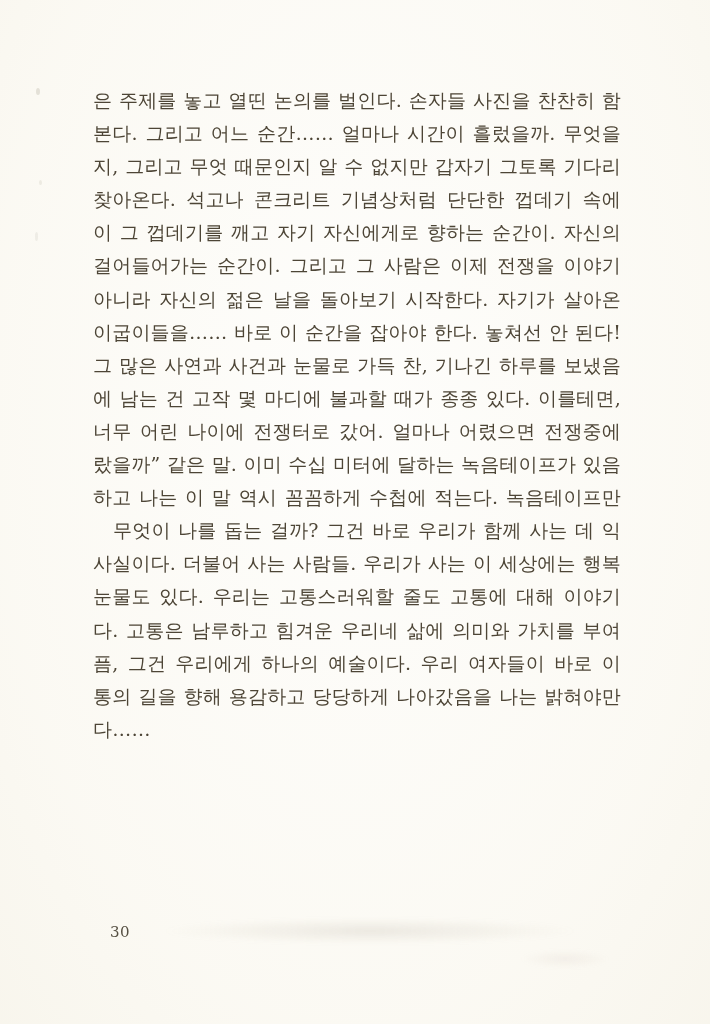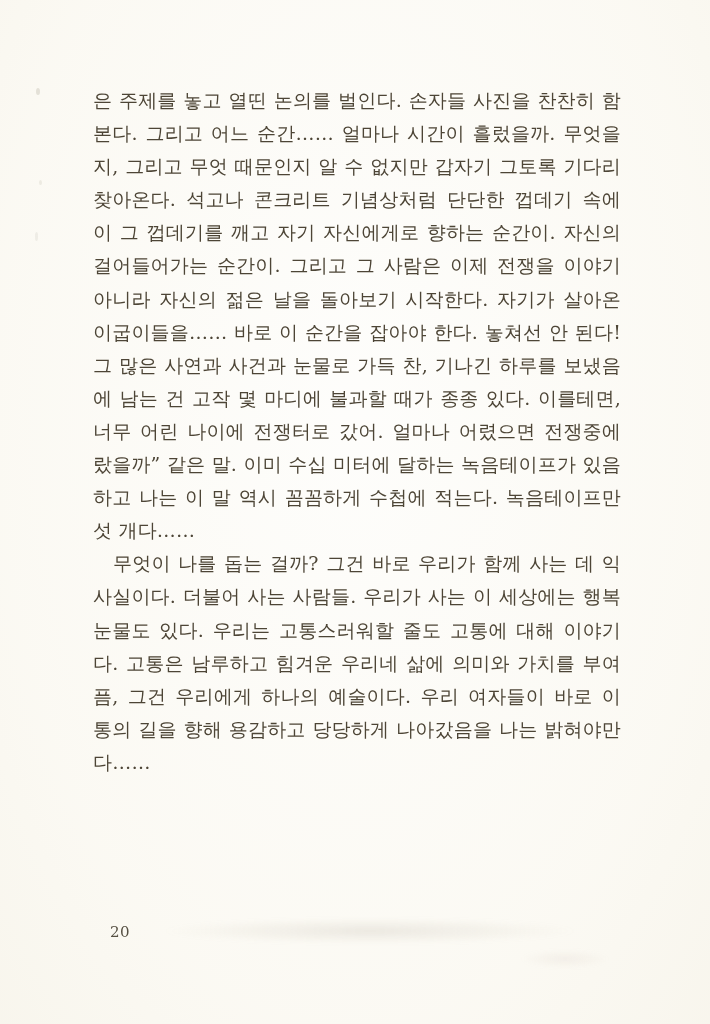--- a/index.html
+++ b/index.html
@@ -103,25 +103,24 @@
     <p class="line">찾아온다. 석고나 콘크리트 기념상처럼 단단한 껍데기 속에 있던 사람</p>
     <p class="line">이 그 껍데기를 깨고 자기 자신에게로 향하는 순간이. 자신의 내면으로</p>
     <p class="line">걸어들어가는 순간이. 그리고 그 사람은 이제 전쟁을 이야기하는 것이</p>
     <p class="line">아니라 자신의 젊은 날을 돌아보기 시작한다. 자기가 살아온 인생의 굽</p>
     <p class="line">이굽이들을…… 바로 이 순간을 잡아야 한다. 놓쳐선 안 된다! 하지만</p>
     <p class="line">그 많은 사연과 사건과 눈물로 가득 찬, 기나긴 하루를 보냈음에도 기억</p>
     <p class="line">에 남는 건 고작 몇 마디에 불과할 때가 종종 있다. 이를테면, “우리는</p>
     <p class="line">너무 어린 나이에 전쟁터로 갔어. 얼마나 어렸으면 전쟁중에 키가 다 자</p>
     <p class="line">랐을까” 같은 말. 이미 수십 미터에 달하는 녹음테이프가 있음에도 불구</p>
     <p class="line">하고 나는 이 말 역시 꼼꼼하게 수첩에 적는다. 녹음테이프만 벌써 네다</p>
-    <p class="line para-last">섯 개다……</p>
     <p class="line indent">무엇이 나를 돕는 걸까? 그건 바로 우리가 함께 사는 데 익숙하다는</p>
     <p class="line">사실이다. 더불어 사는 사람들. 우리가 사는 이 세상에는 행복도 있고</p>
     <p class="line">눈물도 있다. 우리는 고통스러워할 줄도 고통에 대해 이야기할 줄도 안</p>
     <p class="line">다. 고통은 남루하고 힘겨운 우리네 삶에 의미와 가치를 부여한다. 아</p>
     <p class="line">픔, 그건 우리에게 하나의 예술이다. 우리 여자들이 바로 이 아픔과 고</p>
     <p class="line">통의 길을 향해 용감하고 당당하게 나아갔음을 나는 밝혀야만 한</p>
     <p class="line para-last">다……</p>
   </div>
 
-  <div class="page-number">20</div>
+  <div class="page-number">30</div>
 
 </div>
 
 </body></html>

